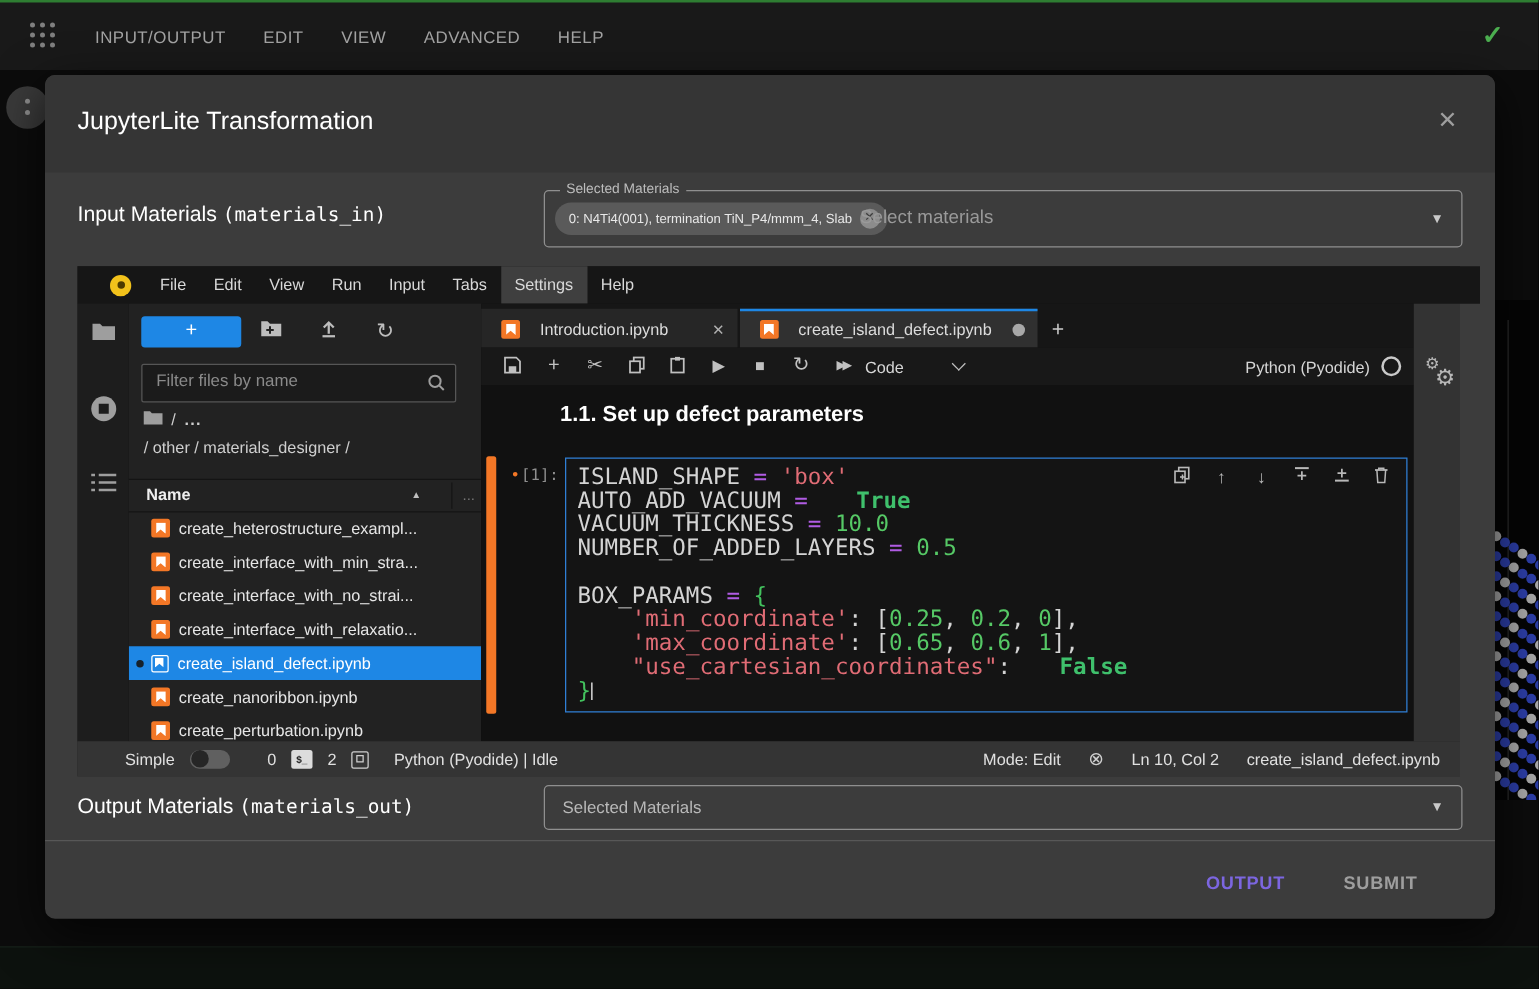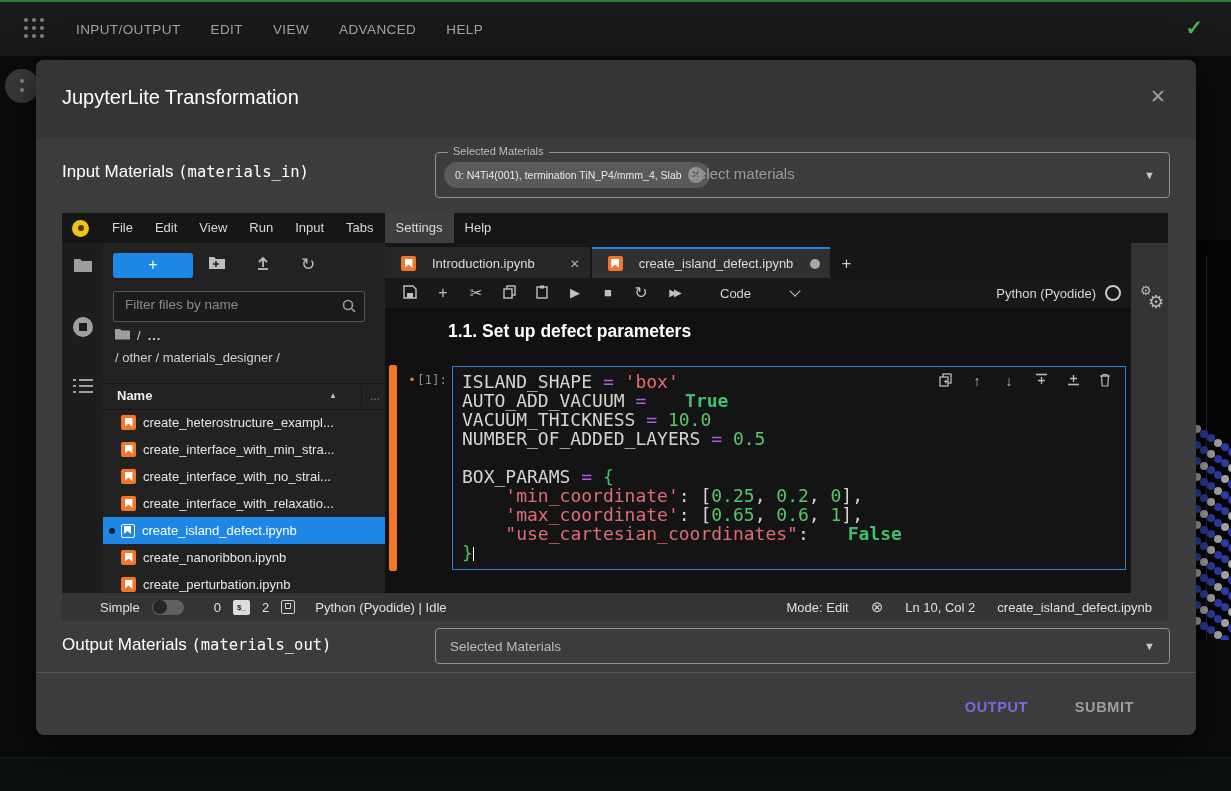--- a/index.html
+++ b/index.html
@@ -40,21 +40,21 @@
   .chip{position:absolute;left:8px;top:9px;height:26px;border-radius:13px;background:#5a5a5a;display:flex;align-items:center;padding:0 6px 0 11px;}
   .chip .chip-label{color:#e8e8e8;font-size:10.5px;white-space:nowrap;}
   .chip .chip-x{width:16px;height:16px;margin-left:6px;border-radius:50%;background:#8c8c8c;color:#3c3c3c;font-size:10px;line-height:16px;text-align:center;cursor:pointer;}
   .field-input{position:absolute;border:0;outline:0;background:transparent;color:#0ea5e9;font-size:15px;}
   .field-input::placeholder{color:#9a9a9a;opacity:1;}
   .dd-arrow{position:absolute;right:14px;top:50%;transform:translateY(-50%);color:#c9c9c9;font-size:11px;}
   .select-text{position:absolute;left:14px;top:50%;transform:translateY(-50%);color:#b9b9b9;font-size:13.5px;}
 
   
   .jupyter{position:absolute;left:26px;top:153px;width:1106px;height:408px;background:#1c1c1c;}
-  .jmenubar{position:absolute;left:0;top:0;width:100%;height:30px;background:#161616;display:flex;align-items:center;}
+  .jmenubar{position:absolute;left:0;top:0;width:100%;height:30px;background:#161616;display:flex;align-items:center;padding-left:16px;}
   .jlogo{width:17px;height:17px;border-radius:50%;background:#f2c21b;margin-left:10px;position:relative;}
   .jlogo::after{content:"";position:absolute;left:6px;top:5px;width:6px;height:6px;border-radius:50%;background:#4d3b00;}
   .jmenu{display:flex;margin-left:12px;height:30px;}
   .jmenu .jm-item{color:#d8d8d8;font-size:13px;padding:0 11px;line-height:30px;cursor:default;}
   .jmenu .jm-item.active{background:#3f3f3f;}
 
   .jmain{position:absolute;left:0;top:30px;width:100%;height:350px;}
   .jsidebar{position:absolute;left:0;top:0;width:41px;height:350px;background:#1d1d1d;border-right:1px solid #111;}
   .side-ic{position:absolute;left:0;width:41px;text-align:center;}
   .running-ic{display:inline-block;width:20px;height:20px;border-radius:50%;background:#9e9e9e;position:relative;}
@@ -94,21 +94,21 @@
   .jtab{height:29px;background:#262626;display:flex;align-items:center;margin-right:2px;padding:0 10px;cursor:pointer;border-top:2px solid transparent;}
   .jtab.active{background:#303030;border-top:2px solid #1e87e5;}
   .jtab .tab-label{color:#dcdcdc;font-size:13px;margin:0 9px;}
   .jtab .tab-close{color:#b0b0b0;font-size:12px;margin-left:26px;cursor:pointer;}
   .jtab .tab-dot{width:10px;height:10px;border-radius:50%;background:#a8a8a8;margin-left:8px;}
   .jtab-plus{width:28px;height:29px;color:#c9c9c9;font-size:17px;text-align:center;line-height:29px;cursor:pointer;}
 
   .jtoolbar{position:absolute;left:0;top:35px;width:746px;height:30px;background:#181818;border-bottom:1px solid #0a0a0a;display:flex;align-items:center;}
   .tb-ic{width:16px;height:16px;margin-left:17px;color:#c0c0c0;text-align:center;font-size:13px;line-height:16px;cursor:pointer;flex:none;}
   .tb-ic svg{display:block;margin:auto;}
-  .tb-celltype{color:#d6d6d6;font-size:13px;margin-left:38px;cursor:pointer;}
+  .tb-celltype{color:#d6d6d6;font-size:13px;margin-left:10px;cursor:pointer;}
   .tb-chev{width:7px;height:7px;border-right:1.5px solid #c0c0c0;border-bottom:1.5px solid #c0c0c0;transform:rotate(45deg);margin-left:40px;margin-top:-4px;cursor:pointer;}
   .tb-kernel{margin-left:auto;color:#d6d6d6;font-size:13px;display:flex;align-items:center;cursor:pointer;}
   .kernel-circle{width:12px;height:12px;border:2px solid #c9c9c9;border-radius:50%;margin:0 10px 0 9px;}
 
   .jcontent{position:absolute;left:0;top:65px;width:746px;height:285px;background:#111;}
   .nb-heading{position:absolute;left:63px;top:13px;color:#fff;font-size:17.5px;font-weight:bold;}
   .cell-collapser{position:absolute;left:4px;top:57px;width:8px;height:206px;background:#f37726;border-radius:2px;cursor:pointer;}
   .cell-prompt{position:absolute;left:18px;top:64px;width:44px;text-align:right;font-size:12.5px;color:#8f8f8f;}
   .cell-prompt .pdot{color:#f37726;margin-right:1px;}
   .cell-editor{position:absolute;left:67px;top:58px;width:672px;height:202px;background:#141414;border:1px solid #2f7fd6;}
@@ -118,21 +118,21 @@
   .cursor{display:inline-block;width:1.5px;height:14px;background:#fff;vertical-align:-2px;}
   .cell-toolbar{position:absolute;right:12px;top:6px;display:flex;gap:16px;}
   .cell-toolbar .ct-ic{width:16px;height:16px;color:#b8b8b8;font-size:14px;line-height:16px;text-align:center;cursor:pointer;}
 
   .jgutter{position:absolute;left:1069px;top:0;width:37px;height:350px;background:#333;}
   .gears{position:absolute;left:1078px;top:40px;color:#b8b8b8;cursor:pointer;}
   .gears .g1{font-size:13px;position:absolute;left:0;top:0;}
   .gears .g2{font-size:18px;position:absolute;left:8px;top:8px;}
 
   .jstatusbar{position:absolute;left:0;top:380px;width:1106px;height:28px;background:#343434;display:flex;align-items:center;color:#e0e0e0;font-size:13px;}
-  .sb-left{display:flex;align-items:flex-start;margin-left:38px;gap:0;}
+  .sb-left{display:flex;align-items:flex-end;margin-left:38px;gap:0;}
   .toggle{width:32px;height:15px;border-radius:8px;background:#606060;position:relative;margin-left:12px;cursor:pointer;}
   .toggle .knob{position:absolute;left:1px;top:0.5px;width:14px;height:14px;border-radius:50%;background:#262626;}
   .term-ic{width:17px;height:15px;background:#dcdcdc;border-radius:2px;color:#222;font-size:8px;font-weight:bold;text-align:center;line-height:15px;}
   .chip-ic{width:12px;height:12px;border:1.6px solid #cfcfcf;border-radius:2px;position:relative;}
   .chip-ic::after{content:"";position:absolute;left:2.5px;top:2.5px;width:4px;height:4px;border:1.2px solid #cfcfcf;}
   .sb-right{margin-left:auto;margin-right:16px;display:flex;align-items:center;}
   .trust-ic{font-size:15px;color:#cfcfcf;margin:0 22px;}
 
   .dlg-footer{position:absolute;left:0;top:612px;width:100%;height:63px;border-top:1px solid rgba(255,255,255,.14);}
   .btn{position:absolute;top:26px;font-size:14.5px;font-weight:bold;letter-spacing:.6px;cursor:pointer;}

